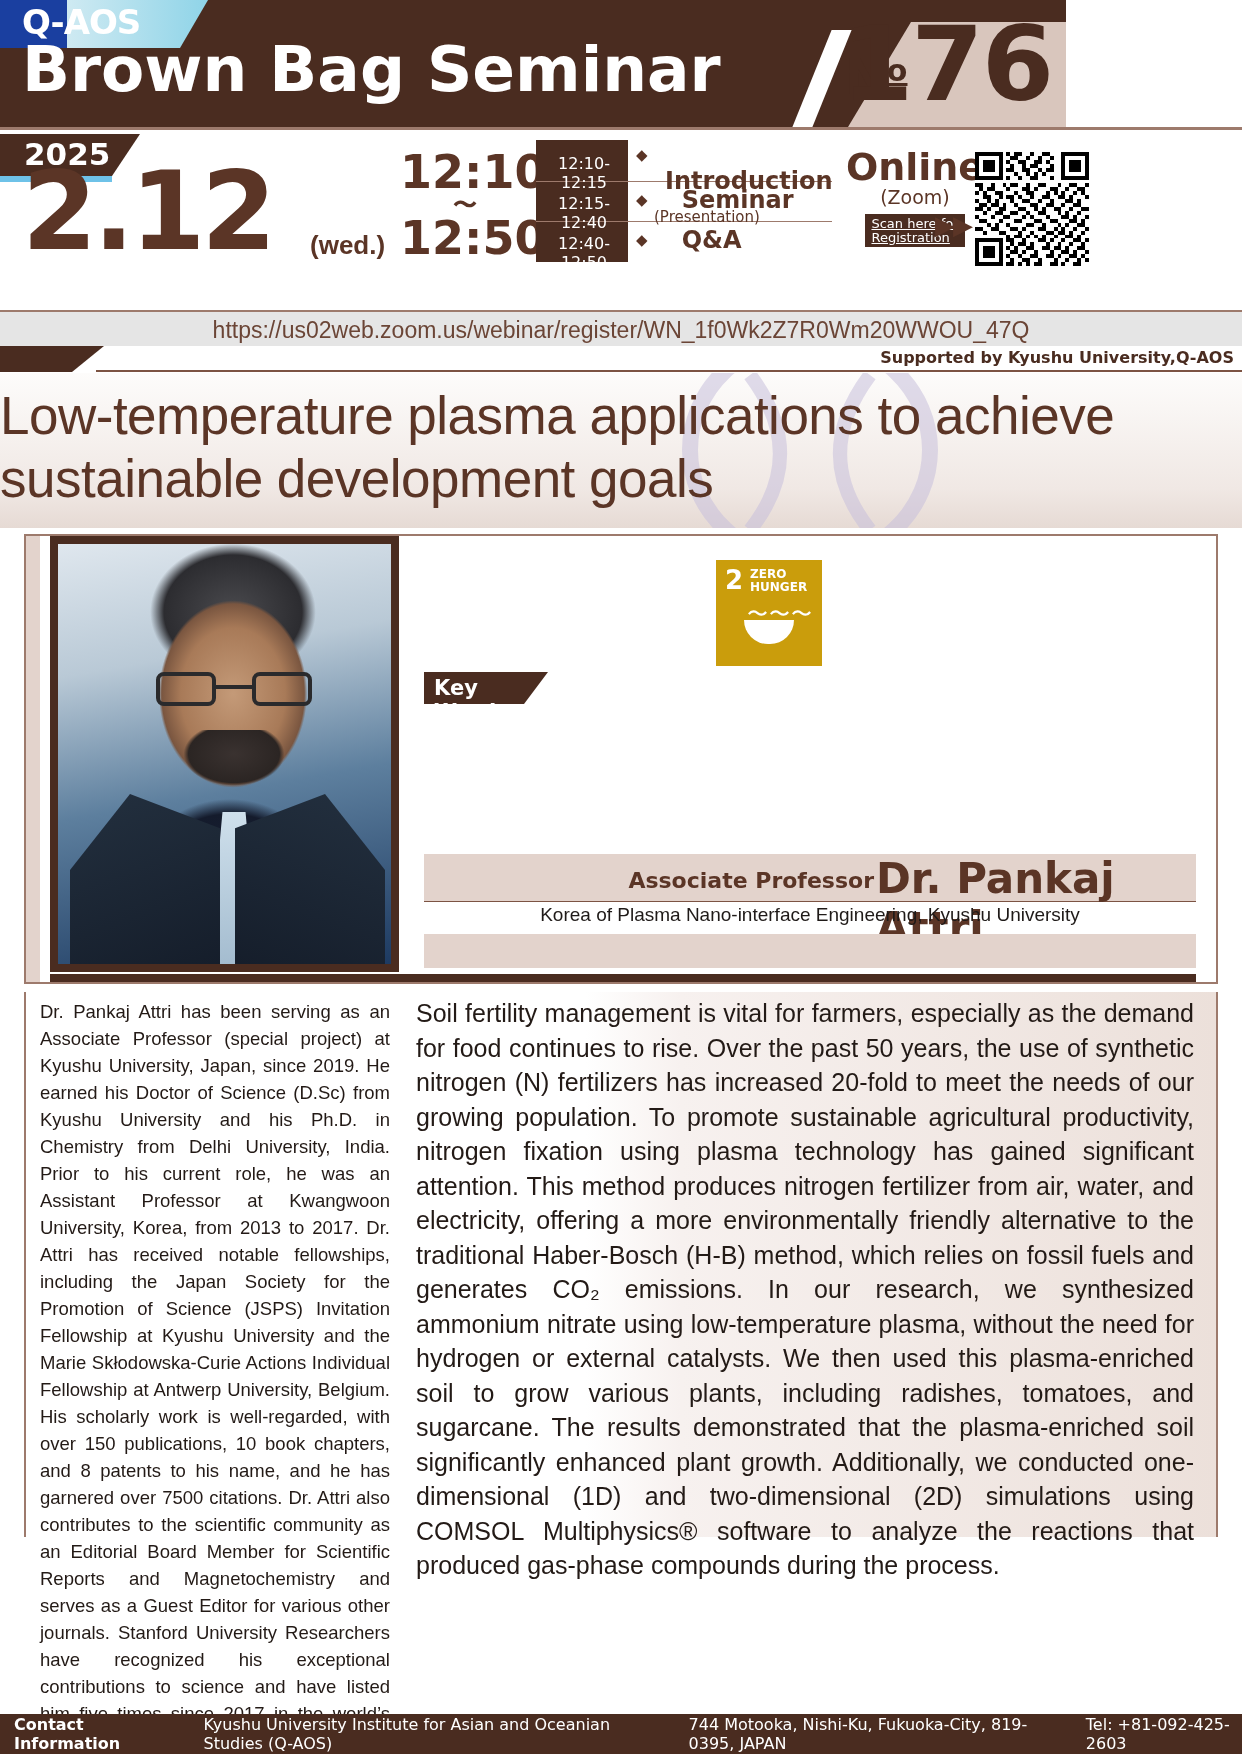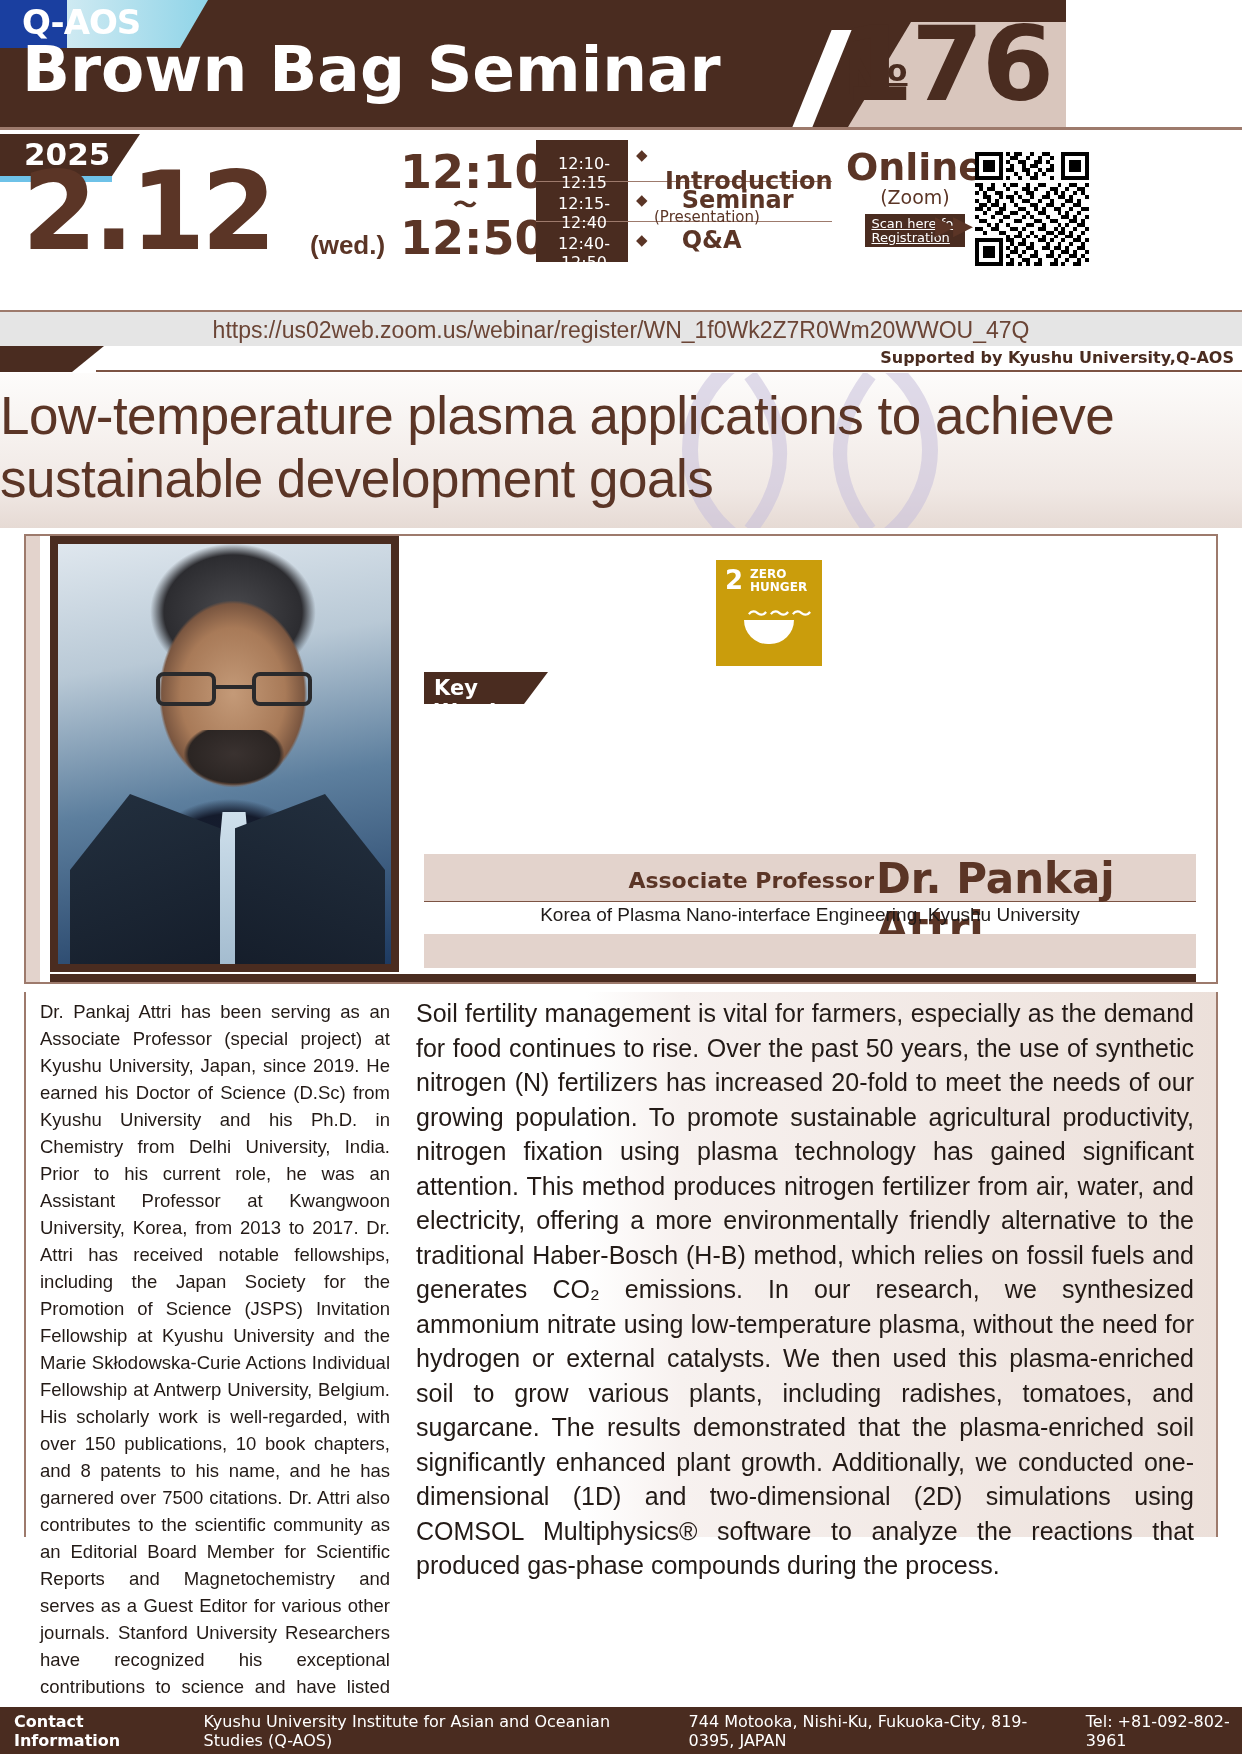--- a/index.html
+++ b/index.html
@@ -369,21 +369,21 @@
   .abs {
     flex:1; padding:4px 22px 0 12px;
     font-size:25px; line-height:1.38;
     color:#231a16; text-align:justify;
     font-family:"Liberation Sans", sans-serif;
   }
 
   
   .footer {
     position:absolute; left:0; bottom:0;
-    width:1242px; height:47px;
+    width:1242px; height:40px;
     background:#4a2c20; color:#ffffff;
     display:flex; align-items:center;
     font-family:"DejaVu Sans", sans-serif;
   }
   .footer .ci { font-size:16px; font-weight:bold; padding-left:14px; }
   .footer .f1 { font-size:16px; padding-left:36px; }
   .footer .f2 { font-size:16px; padding-left:28px; }
   .footer .f3 { font-size:16px; padding-left:28px; }
 </style>
 </head>
@@ -718,14 +718,14 @@
 
 <div class="cols">
   <div class="bio">Dr. Pankaj Attri has been serving as an Associate Professor (special project) at Kyushu University, Japan, since 2019. He earned his Doctor of Science (D.Sc) from Kyushu University and his Ph.D. in Chemistry from Delhi University, India. Prior to his current role, he was an Assistant Professor at Kwangwoon University, Korea, from 2013 to 2017. Dr. Attri has received notable fellowships, including the Japan Society for the Promotion of Science (JSPS) Invitation Fellowship at Kyushu University and the Marie Skłodowska-Curie Actions Individual Fellowship at Antwerp University, Belgium. His scholarly work is well-regarded, with over 150 publications, 10 book chapters, and 8 patents to his name, and he has garnered over 7500 citations. Dr. Attri also contributes to the scientific community as an Editorial Board Member for Scientific Reports and Magnetochemistry and serves as a Guest Editor for various other journals. Stanford University Researchers have recognized his exceptional contributions to science and have listed him five times since 2017 in the world’s top 2% of scientists.</div>
   <div class="abs">Soil fertility management is vital for farmers, especially as the demand for food continues to rise. Over the past 50 years, the use of synthetic nitrogen (N) fertilizers has increased 20-fold to meet the needs of our growing population. To promote sustainable agricultural productivity, nitrogen fixation using plasma technology has gained significant attention. This method produces nitrogen fertilizer from air, water, and electricity, offering a more environmentally friendly alternative to the traditional Haber-Bosch (H-B) method, which relies on fossil fuels and generates CO₂ emissions. In our research, we synthesized ammonium nitrate using low-temperature plasma, without the need for hydrogen or external catalysts. We then used this plasma-enriched soil to grow various plants, including radishes, tomatoes, and sugarcane. The results demonstrated that the plasma-enriched soil significantly enhanced plant growth. Additionally, we conducted one-dimensional (1D) and two-dimensional (2D) simulations using COMSOL Multiphysics® software to analyze the reactions that produced gas-phase compounds during the process.</div>
 </div>
 
 <div class="footer">
   <div class="ci">Contact Information</div>
   <div class="f1">Kyushu University Institute for Asian and Oceanian Studies (Q-AOS)</div>
   <div class="f2">744 Motooka, Nishi-Ku, Fukuoka-City, 819-0395, JAPAN</div>
-  <div class="f3">Tel: +81-092-802-3961</div>
+  <div class="f3">Tel: +81-092-425-2603</div>
 </div>
 
 </body></html>

